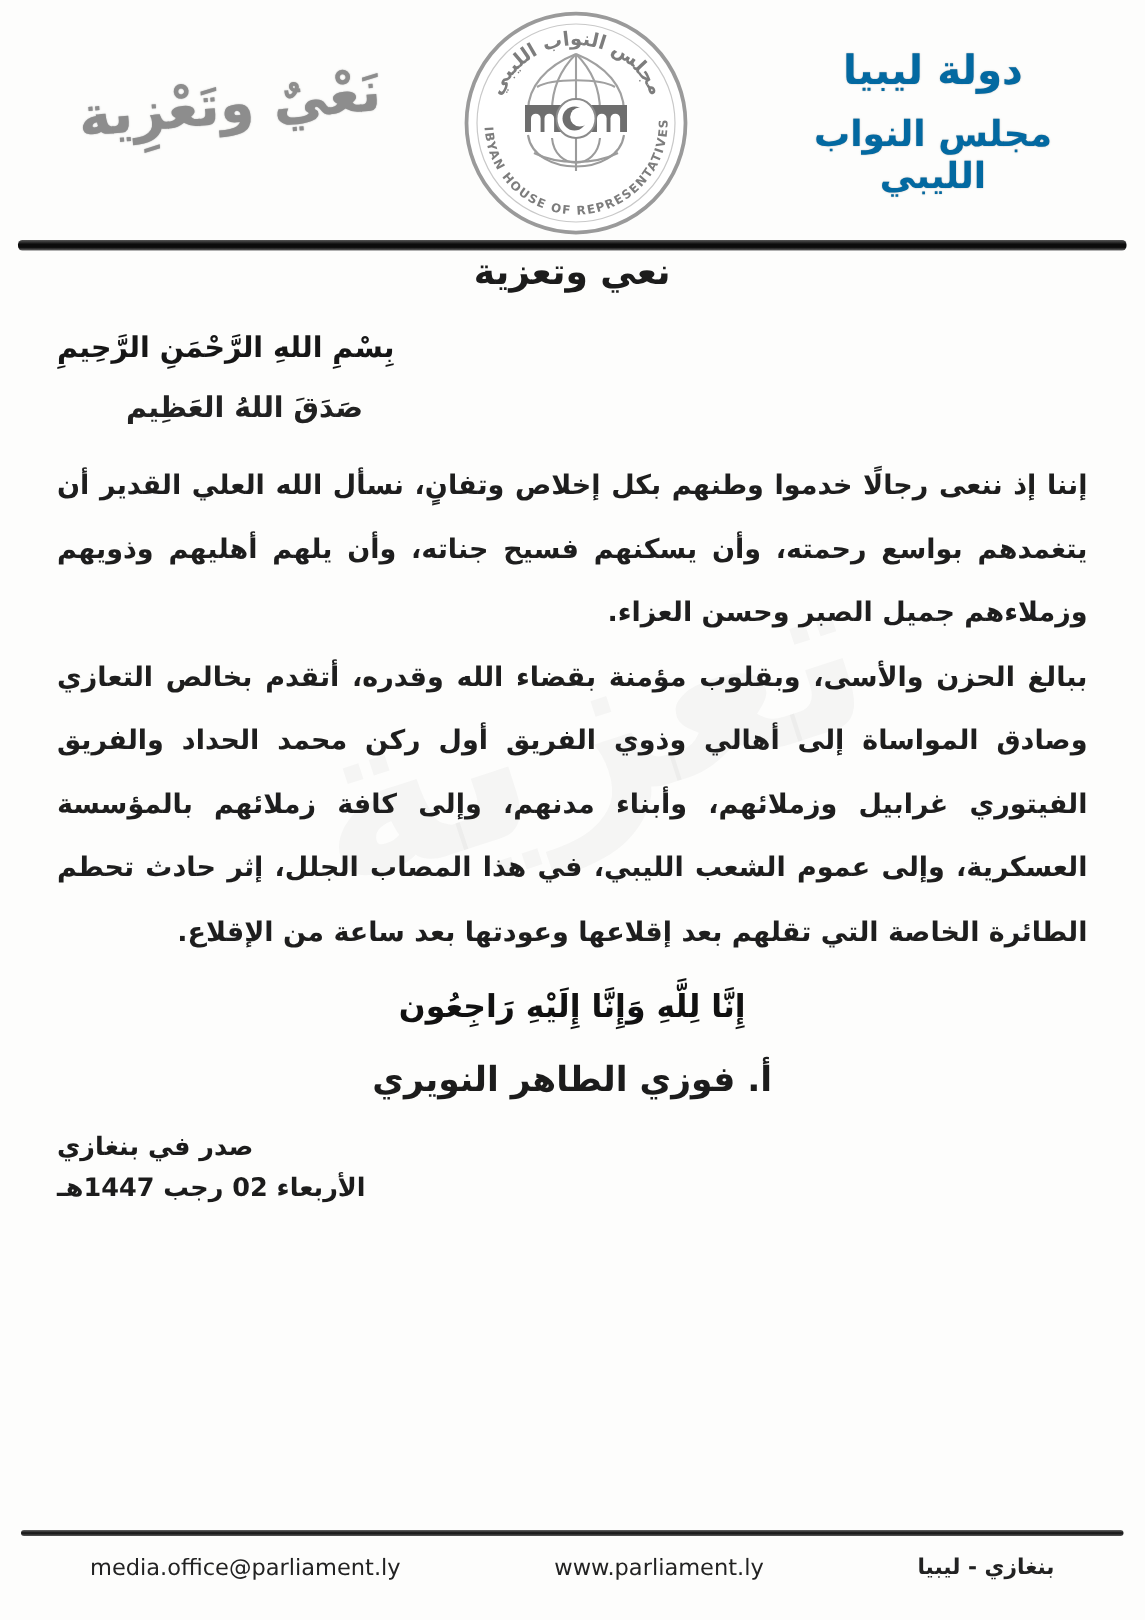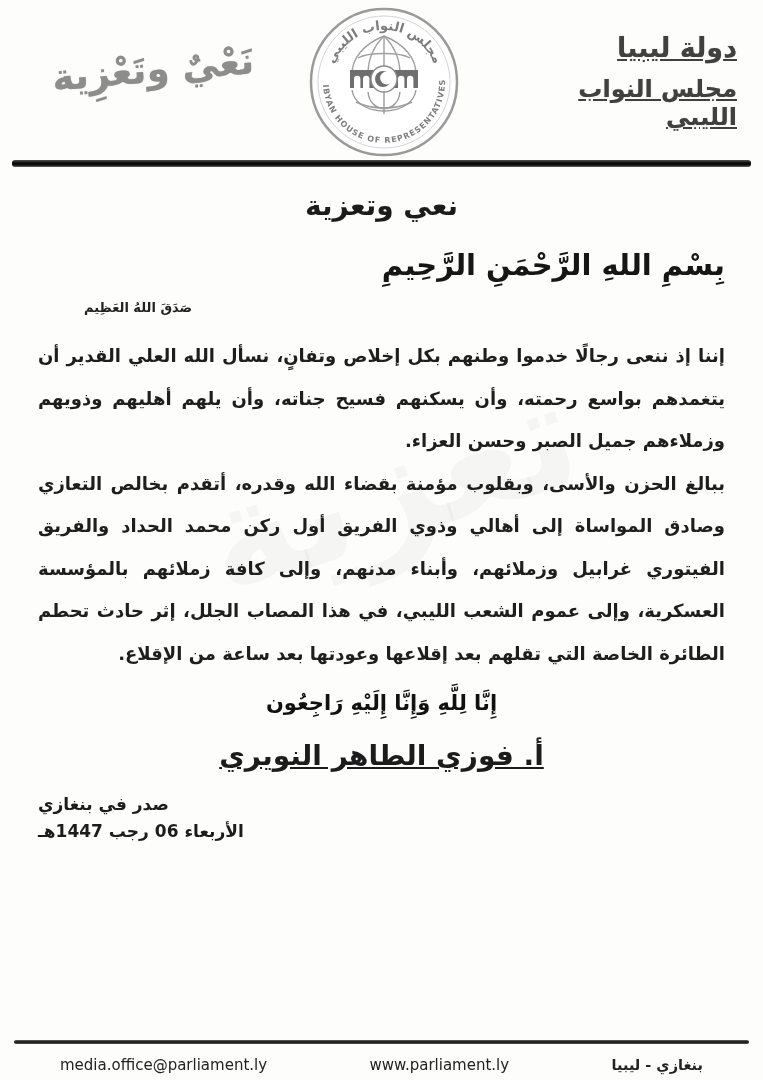--- a/index.html
+++ b/index.html
@@ -17,77 +17,76 @@
   .doc-header { position: relative; height: 160px; }
   .callig-left {
     position: absolute; left: 28px; top: 48px; width: 250px;
     text-align: center; font-size: 37px; font-weight: bold;
     color: #8d8d8d; transform: rotate(-5deg);
     text-shadow: 0 0 1px rgba(120,120,120,.6);
     direction: rtl;
   }
   .state-block {
     position: absolute; right: 26px; top: 32px; width: 230px;
-    color: #404040;
+    text-align: center; color: #0369a1;
     text-shadow: 0 0 1px rgba(110,110,110,.55);
-    text-decoration: underline;
   }
   .state-line1 { font-size: 27px; font-weight: bold; }
   .state-line2 { font-size: 24px; font-weight: bold; margin-top: 12px; }
   .logo-wrap { position: absolute; left: 308px; top: 6px; width: 152px; height: 152px; }
 
   .top-rule {
     height: 7px; margin: 0 12px; border-radius: 3px;
     background: linear-gradient(to bottom, #555, #0c0c0c 40%, #0c0c0c 70%, #666);
   }
 
   
   .main { position: relative; margin: 0 38px; z-index: 2; }
   .doc-title {
-    margin-top: 22px; text-align: center;
-    font-size: 28px; font-weight: bold; letter-spacing: 0;
+    text-align: center;
+    font-size: 24px; font-weight: bold; letter-spacing: 0;
   }
   .bismillah {
-    margin-top: 26px; text-align: right;
-    font-size: 29px; font-weight: bold; color: #161616;
+    margin-top: 26px; text-align: left;
+    font-size: 19px; font-weight: bold; color: #161616;
   }
   .verse {
     margin-top: 26px; text-align: center;
     font-size: 17.5px; font-weight: 600; line-height: 30px; color: #141414;
   }
   .sadaqa {
     margin-top: 18px; text-align: left; padding-left: 46px;
-    font-size: 13px; font-weight: bold; color: #222;
+    font-size: 19px; font-weight: bold; color: #222;
   }
   .bodytext { margin-top: 20px; }
   .bodytext p {
     font-size: 18px; font-weight: bold; line-height: 42.5px;
     text-align: justify; text-align-last: right; color: #1e1e1e;
   }
   .istirja {
     margin-top: 16px; text-align: center;
     font-size: 21px; font-weight: bold; color: #111; letter-spacing: .5px;
   }
   .signature { margin-top: 24px; text-align: center; }
-  .sig-name  { font-size: 28px; font-weight: bold; text-decoration: underline; }
+  .sig-name  { font-size: 23px; font-weight: bold; }
   .sig-title { font-size: 21px; font-weight: bold; margin-top: 8px; }
   .issued { margin-top: 22px; text-align: left; font-weight: bold; }
   .issued-place { font-size: 17px; }
   .issued-line  { font-size: 17px; margin-top: 7px; }
 
   
   .watermark {
     position: absolute; top: 400px; left: 120px; width: 540px;
     z-index: 1; transform: rotate(-18deg);
     font-size: 150px; font-weight: bold; color: rgba(60,60,60,0.045);
     text-align: center; pointer-events: none; user-select: none;
   }
 
   
-  .footer { position: absolute; left: 0; right: 0; bottom: 0; height: 40px; z-index: 3; }
+  .footer { position: absolute; left: 0; right: 0; bottom: 0; height: 60px; z-index: 3; }
   .bottom-rule {
     height: 4px; margin: 0 14px; border-radius: 2px;
     background: linear-gradient(to bottom, #666, #111 50%, #555);
   }
   .footer-row {
     display: flex; align-items: center; justify-content: space-between;
     margin: 12px 60px 0 60px; direction: ltr;
   }
   .footer-item { font-size: 15px; color: #222; font-family: "DejaVu Sans", sans-serif; }
   .footer-loc  { font-weight: bold; font-size: 14.5px; direction: rtl; }
@@ -177,21 +176,21 @@
   </div>
 
   <div class="istirja">إِنَّا لِلَّهِ وَإِنَّا إِلَيْهِ رَاجِعُون</div>
 
   <div class="signature">
     <div class="sig-name">أ. فوزي الطاهر النويري</div>
   </div>
 
   <div class="issued">
     <div class="issued-place">صدر في بنغازي</div>
-    <div class="issued-line">الأربعاء 06 رجب 1447هـ</div>
+    <div class="issued-line">الأربعاء 02 رجب 1447هـ</div>
   </div>
 </main>
 
 <footer class="footer">
   <div class="bottom-rule"></div>
   <div class="footer-row">
     <span class="footer-item">media.office@parliament.ly</span>
     <span class="footer-item">www.parliament.ly</span>
     <span class="footer-item footer-loc">بنغازي - ليبيا</span>
   </div>

